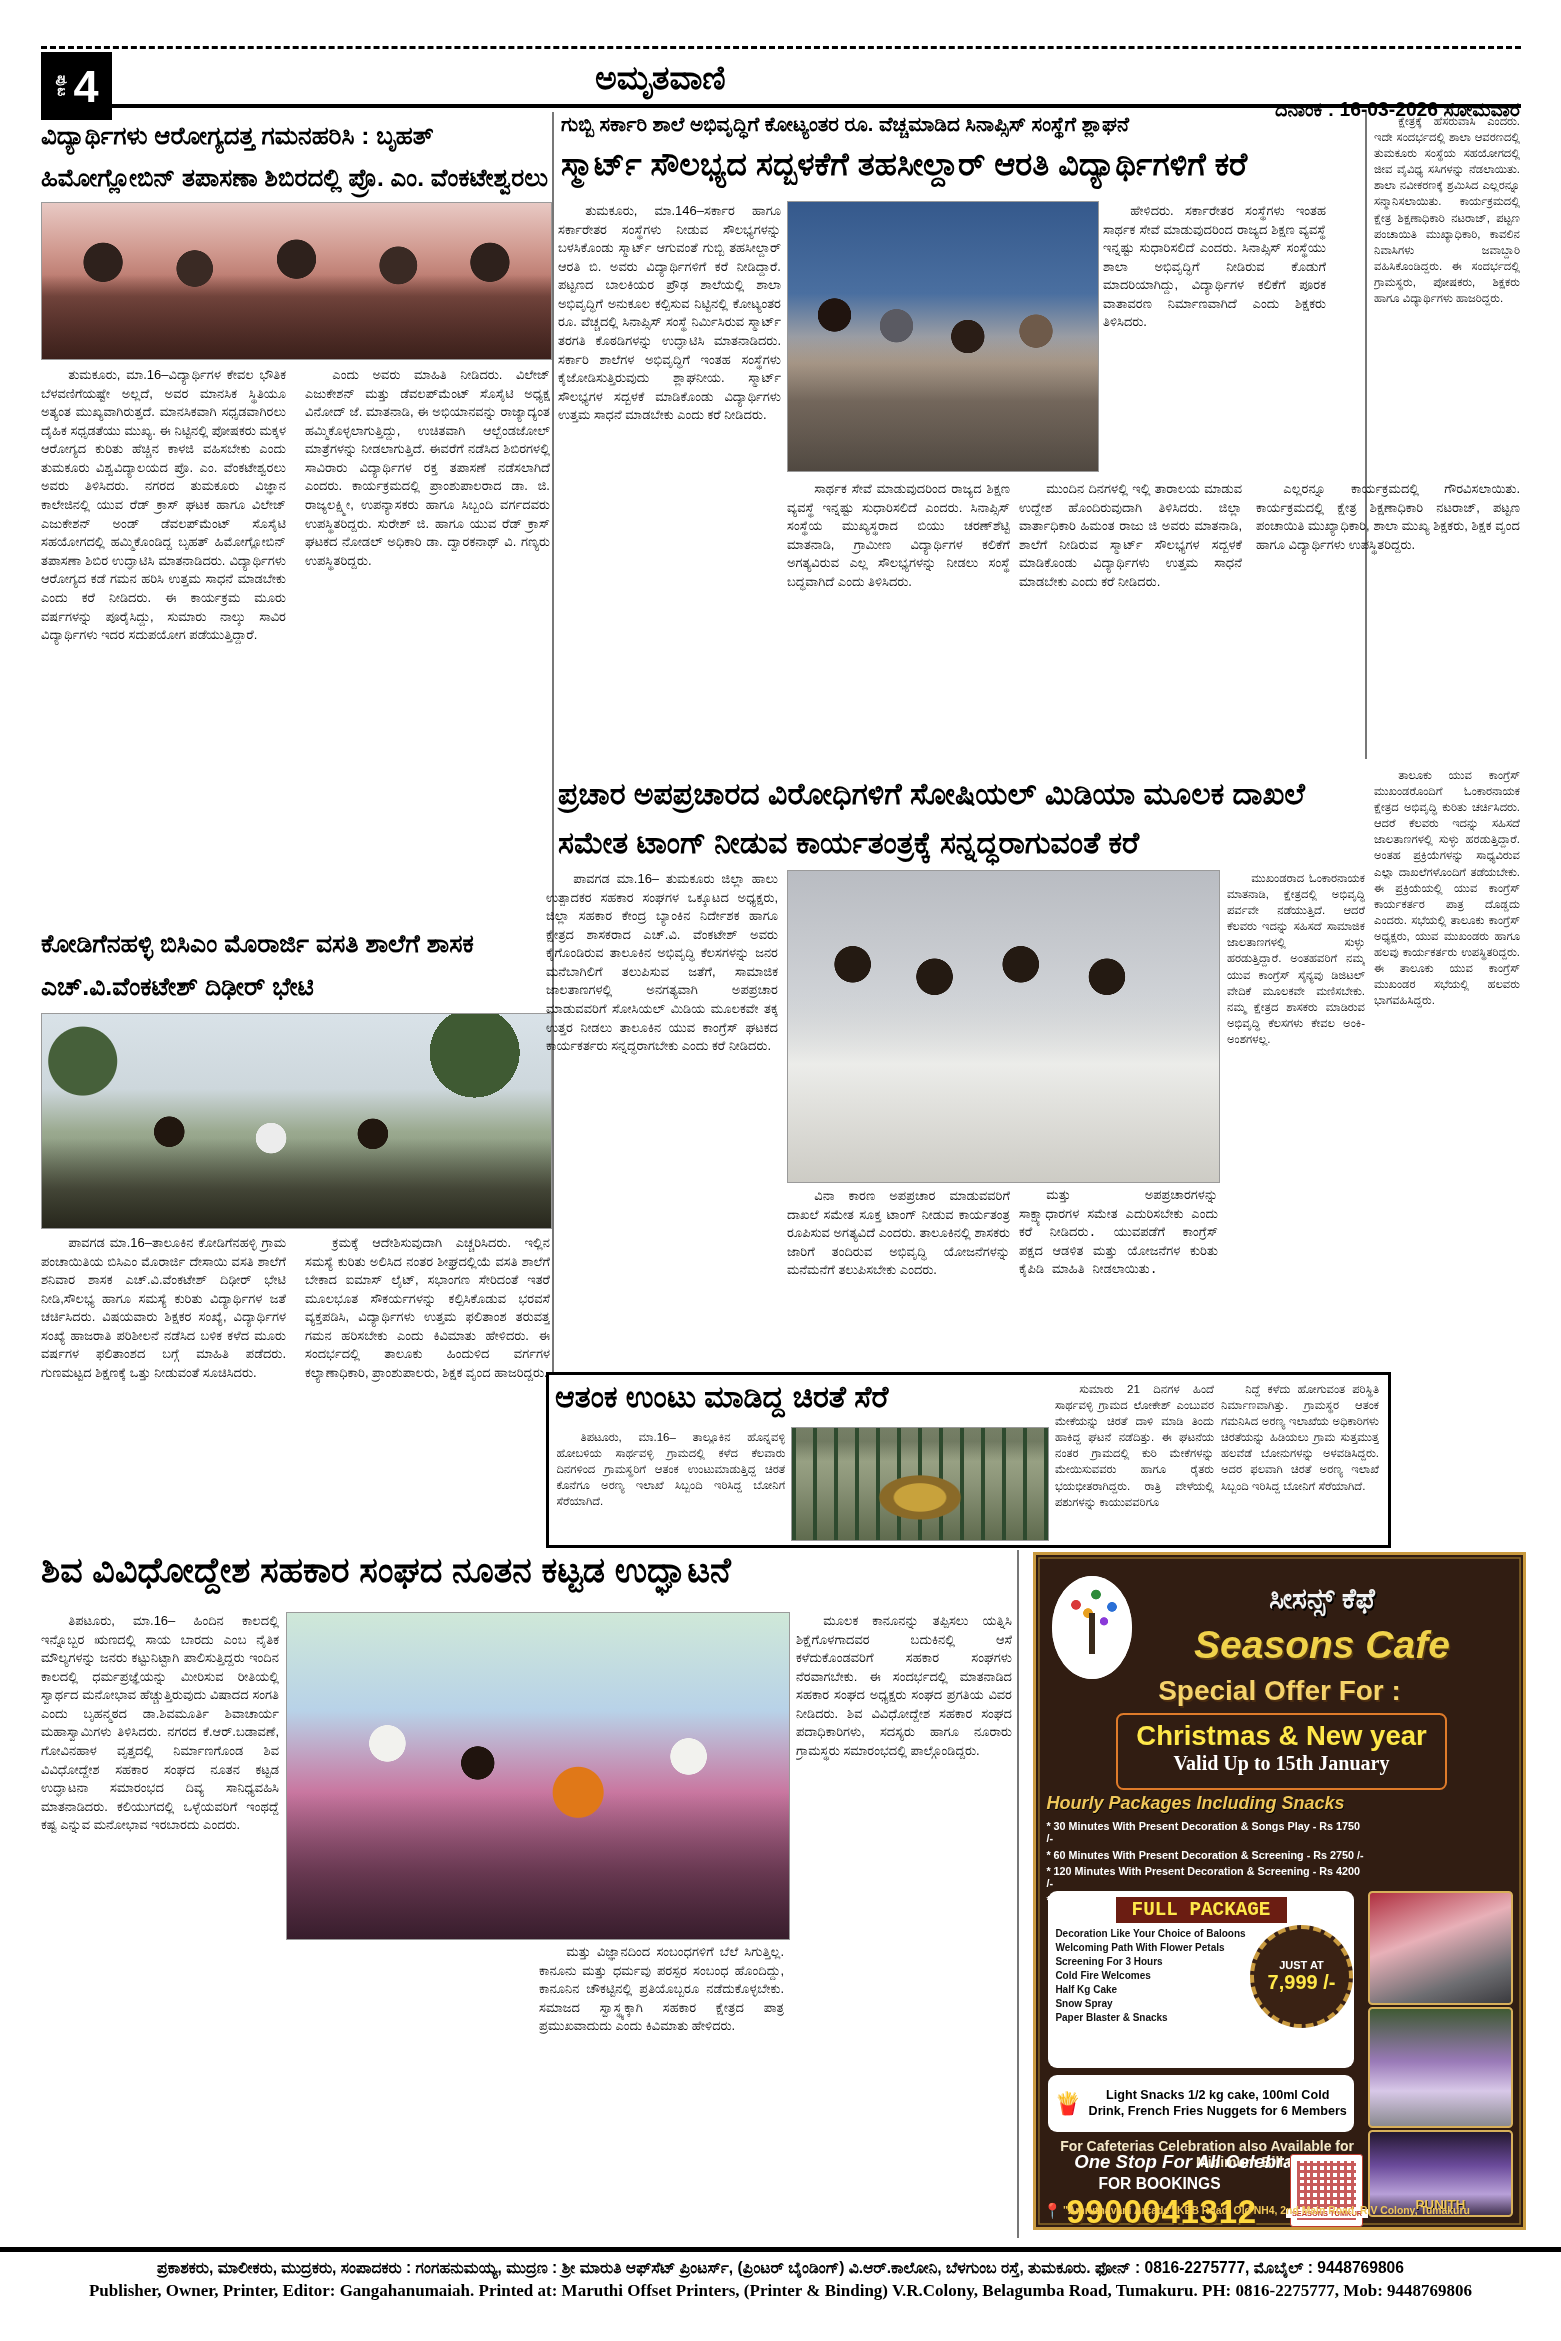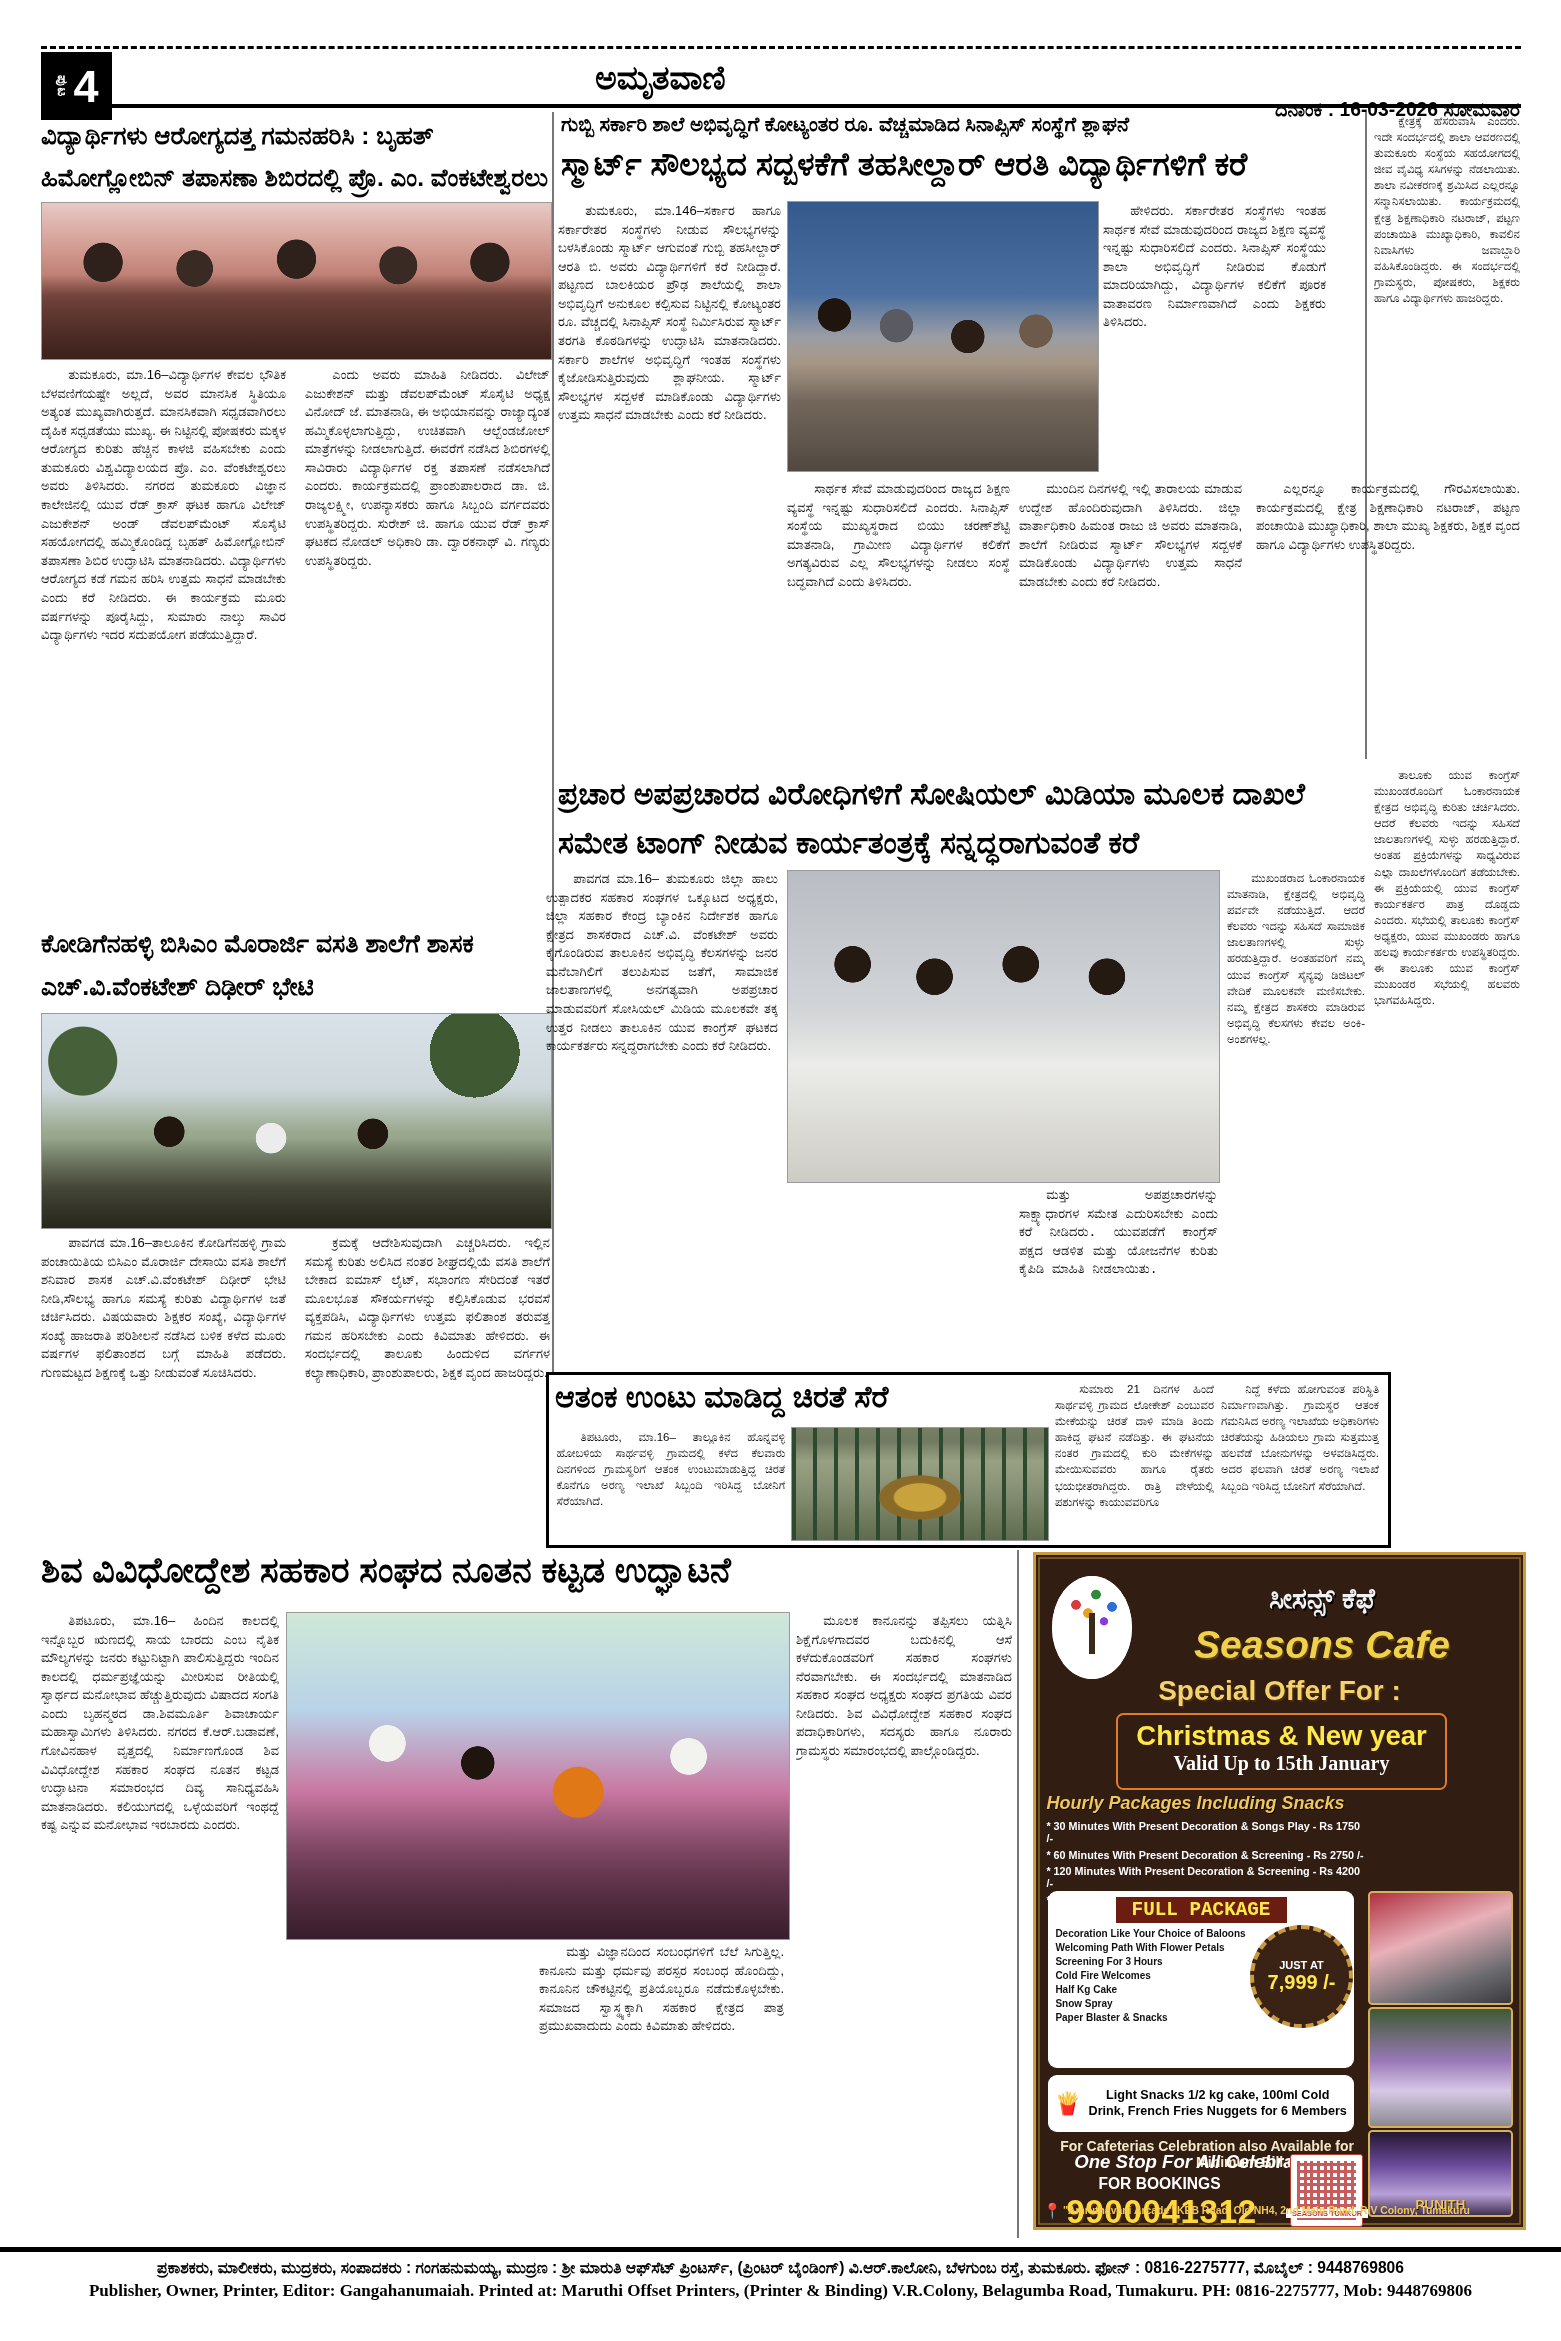--- a/index.html
+++ b/index.html
@@ -104,20 +104,21 @@
   <div class="abs photo ph-b" style="left:787px;top:201px;width:310px;height:269px;"></div>
   <div class="abs body" style="left:1103px;top:202px;width:223px;height:268px;">ಹೇಳಿದರು. ಸರ್ಕಾರೇತರ ಸಂಸ್ಥೆಗಳು ಇಂತಹ ಸಾರ್ಥಕ ಸೇವೆ ಮಾಡುವುದರಿಂದ ರಾಜ್ಯದ ಶಿಕ್ಷಣ ವ್ಯವಸ್ಥೆ ಇನ್ನಷ್ಟು ಸುಧಾರಿಸಲಿದೆ ಎಂದರು. ಸಿನಾಪ್ಸಿಸ್ ಸಂಸ್ಥೆಯು ಶಾಲಾ ಅಭಿವೃದ್ಧಿಗೆ ನೀಡಿರುವ ಕೊಡುಗೆ ಮಾದರಿಯಾಗಿದ್ದು, ವಿದ್ಯಾರ್ಥಿಗಳ ಕಲಿಕೆಗೆ ಪೂರಕ ವಾತಾವರಣ ನಿರ್ಮಾಣವಾಗಿದೆ ಎಂದು ಶಿಕ್ಷಕರು ತಿಳಿಸಿದರು.</div>
   <div class="abs body" style="left:787px;top:480px;width:223px;height:271px;">ಸಾರ್ಥಕ ಸೇವೆ ಮಾಡುವುದರಿಂದ ರಾಜ್ಯದ ಶಿಕ್ಷಣ ವ್ಯವಸ್ಥೆ ಇನ್ನಷ್ಟು ಸುಧಾರಿಸಲಿದೆ ಎಂದರು. ಸಿನಾಪ್ಸಿಸ್ ಸಂಸ್ಥೆಯ ಮುಖ್ಯಸ್ಥರಾದ ಬಿಯು ಚರಣ್‌ಶೆಟ್ಟಿ ಮಾತನಾಡಿ, ಗ್ರಾಮೀಣ ವಿದ್ಯಾರ್ಥಿಗಳ ಕಲಿಕೆಗೆ ಅಗತ್ಯವಿರುವ ಎಲ್ಲ ಸೌಲಭ್ಯಗಳನ್ನು ನೀಡಲು ಸಂಸ್ಥೆ ಬದ್ಧವಾಗಿದೆ ಎಂದು ತಿಳಿಸಿದರು.</div>
   <div class="abs body" style="left:1019px;top:480px;width:223px;height:271px;">ಮುಂದಿನ ದಿನಗಳಲ್ಲಿ ಇಲ್ಲಿ ತಾರಾಲಯ ಮಾಡುವ ಉದ್ದೇಶ ಹೊಂದಿರುವುದಾಗಿ ತಿಳಿಸಿದರು. ಜಿಲ್ಲಾ ವಾರ್ತಾಧಿಕಾರಿ ಹಿಮಂತ ರಾಜು ಜಿ ಅವರು ಮಾತನಾಡಿ, ಶಾಲೆಗೆ ನೀಡಿರುವ ಸ್ಮಾರ್ಟ್ ಸೌಲಭ್ಯಗಳ ಸದ್ಬಳಕೆ ಮಾಡಿಕೊಂಡು ವಿದ್ಯಾರ್ಥಿಗಳು ಉತ್ತಮ ಸಾಧನೆ ಮಾಡಬೇಕು ಎಂದು ಕರೆ ನೀಡಿದರು.</div>
   <div class="abs body" style="left:1256px;top:480px;width:264px;height:271px;">ಎಲ್ಲರನ್ನೂ ಕಾರ್ಯಕ್ರಮದಲ್ಲಿ ಗೌರವಿಸಲಾಯಿತು. ಕಾರ್ಯಕ್ರಮದಲ್ಲಿ ಕ್ಷೇತ್ರ ಶಿಕ್ಷಣಾಧಿಕಾರಿ ನಟರಾಜ್, ಪಟ್ಟಣ ಪಂಚಾಯಿತಿ ಮುಖ್ಯಾಧಿಕಾರಿ, ಶಾಲಾ ಮುಖ್ಯ ಶಿಕ್ಷಕರು, ಶಿಕ್ಷಕ ವೃಂದ ಹಾಗೂ ವಿದ್ಯಾರ್ಥಿಗಳು ಉಪಸ್ಥಿತರಿದ್ದರು.</div>
 
   <div class="abs hl" style="left:558px;top:770px;width:803px;font-size:30px;line-height:1.62;">ಪ್ರಚಾರ ಅಪಪ್ರಚಾರದ ವಿರೋಧಿಗಳಿಗೆ ಸೋಷಿಯಲ್ ಮಿಡಿಯಾ ಮೂಲಕ ದಾಖಲೆ ಸಮೇತ ಟಾಂಗ್ ನೀಡುವ ಕಾರ್ಯತಂತ್ರಕ್ಕೆ ಸನ್ನದ್ಧರಾಗುವಂತೆ ಕರೆ</div>
   <div class="abs body small" style="left:1374px;top:767px;width:146px;height:773px;">ತಾಲೂಕು ಯುವ ಕಾಂಗ್ರೆಸ್ ಮುಖಂಡರೊಂದಿಗೆ ಓಂಕಾರನಾಯಕ ಕ್ಷೇತ್ರದ ಅಭಿವೃದ್ಧಿ ಕುರಿತು ಚರ್ಚಿಸಿದರು. ಆದರೆ ಕೆಲವರು ಇದನ್ನು ಸಹಿಸದೆ ಜಾಲತಾಣಗಳಲ್ಲಿ ಸುಳ್ಳು ಹರಡುತ್ತಿದ್ದಾರೆ. ಅಂತಹ ಪ್ರಕ್ರಿಯೆಗಳನ್ನು ಸಾಧ್ಯವಿರುವ ಎಲ್ಲಾ ದಾಖಲೆಗಳೊಂದಿಗೆ ತಡೆಯಬೇಕು. ಈ ಪ್ರಕ್ರಿಯೆಯಲ್ಲಿ ಯುವ ಕಾಂಗ್ರೆಸ್ ಕಾರ್ಯಕರ್ತರ ಪಾತ್ರ ದೊಡ್ಡದು ಎಂದರು. ಸಭೆಯಲ್ಲಿ ತಾಲೂಕು ಕಾಂಗ್ರೆಸ್ ಅಧ್ಯಕ್ಷರು, ಯುವ ಮುಖಂಡರು ಹಾಗೂ ಹಲವು ಕಾರ್ಯಕರ್ತರು ಉಪಸ್ಥಿತರಿದ್ದರು. ಈ ತಾಲೂಕು ಯುವ ಕಾಂಗ್ರೆಸ್ ಮುಖಂಡರ ಸಭೆಯಲ್ಲಿ ಹಲವರು ಭಾಗವಹಿಸಿದ್ದರು.</div>
   <div class="abs body" style="left:546px;top:870px;width:232px;height:494px;">ಪಾವಗಡ ಮಾ.16– ತುಮಕೂರು ಜಿಲ್ಲಾ ಹಾಲು ಉತ್ಪಾದಕರ ಸಹಕಾರ ಸಂಘಗಳ ಒಕ್ಕೂಟದ ಅಧ್ಯಕ್ಷರು, ಜಿಲ್ಲಾ ಸಹಕಾರ ಕೇಂದ್ರ ಬ್ಯಾಂಕಿನ ನಿರ್ದೇಶಕ ಹಾಗೂ ಕ್ಷೇತ್ರದ ಶಾಸಕರಾದ ಎಚ್.ವಿ. ವೆಂಕಟೇಶ್ ಅವರು ಕೈಗೊಂಡಿರುವ ತಾಲೂಕಿನ ಅಭಿವೃದ್ಧಿ ಕೆಲಸಗಳನ್ನು ಜನರ ಮನೆಬಾಗಿಲಿಗೆ ತಲುಪಿಸುವ ಜತೆಗೆ, ಸಾಮಾಜಿಕ ಜಾಲತಾಣಗಳಲ್ಲಿ ಅನಗತ್ಯವಾಗಿ ಅಪಪ್ರಚಾರ ಮಾಡುವವರಿಗೆ ಸೋಸಿಯಲ್ ಮಿಡಿಯ ಮೂಲಕವೇ ತಕ್ಕ ಉತ್ತರ ನೀಡಲು ತಾಲೂಕಿನ ಯುವ ಕಾಂಗ್ರೆಸ್ ಘಟಕದ ಕಾರ್ಯಕರ್ತರು ಸನ್ನದ್ಧರಾಗಬೇಕು ಎಂದು ಕರೆ ನೀಡಿದರು.</div>
   <div class="abs photo ph-d" style="left:787px;top:870px;width:431px;height:311px;"></div>
+  <div class="abs body" style="left:787px;top:1187px;width:223px;height:178px;">ವಿನಾ ಕಾರಣ ಅಪಪ್ರಚಾರ ಮಾಡುವವರಿಗೆ ದಾಖಲೆ ಸಮೇತ ಸೂಕ್ತ ಟಾಂಗ್ ನೀಡುವ ಕಾರ್ಯತಂತ್ರ ರೂಪಿಸುವ ಅಗತ್ಯವಿದೆ ಎಂದರು. ತಾಲೂಕಿನಲ್ಲಿ ಶಾಸಕರು ಜಾರಿಗೆ ತಂದಿರುವ ಅಭಿವೃದ್ಧಿ ಯೋಜನೆಗಳನ್ನು ಮನೆಮನೆಗೆ ತಲುಪಿಸಬೇಕು ಎಂದರು.</div>
   <div class="abs body" style="left:1019px;top:1187px;width:199px;height:178px;font-family:Liberation Mono, monospace;">ಮತ್ತು ಅಪಪ್ರಚಾರಗಳನ್ನು ಸಾಕ್ಷ್ಯಾಧಾರಗಳ ಸಮೇತ ಎದುರಿಸಬೇಕು ಎಂದು ಕರೆ ನೀಡಿದರು. ಯುವಪಡೆಗೆ ಕಾಂಗ್ರೆಸ್ ಪಕ್ಷದ ಆಡಳಿತ ಮತ್ತು ಯೋಜನೆಗಳ ಕುರಿತು ಕೈಪಿಡಿ ಮಾಹಿತಿ ನೀಡಲಾಯಿತು.</div>
   <div class="abs body small" style="left:1227px;top:870px;width:138px;height:494px;">ಮುಖಂಡರಾದ ಓಂಕಾರನಾಯಕ ಮಾತನಾಡಿ, ಕ್ಷೇತ್ರದಲ್ಲಿ ಅಭಿವೃದ್ಧಿ ಪರ್ವವೇ ನಡೆಯುತ್ತಿದೆ. ಆದರೆ ಕೆಲವರು ಇದನ್ನು ಸಹಿಸದೆ ಸಾಮಾಜಿಕ ಜಾಲತಾಣಗಳಲ್ಲಿ ಸುಳ್ಳು ಹರಡುತ್ತಿದ್ದಾರೆ. ಅಂತಹವರಿಗೆ ನಮ್ಮ ಯುವ ಕಾಂಗ್ರೆಸ್ ಸೈನ್ಯವು ಡಿಜಿಟಲ್ ವೇದಿಕೆ ಮೂಲಕವೇ ಮಣಿಸಬೇಕು. ನಮ್ಮ ಕ್ಷೇತ್ರದ ಶಾಸಕರು ಮಾಡಿರುವ ಅಭಿವೃದ್ಧಿ ಕೆಲಸಗಳು ಕೇವಲ ಅಂಕಿ-ಅಂಶಗಳಲ್ಲ.</div>
 
   <div class="abs" style="left:546px;top:1372px;width:839px;height:170px;border:3px solid #000;background:#fff;">
     <div class="abs hl" style="left:6px;top:4.5px;width:491px;font-size:30px;">ಆತಂಕ ಉಂಟು ಮಾಡಿದ್ದ ಚಿರತೆ ಸೆರೆ</div>
     <div class="abs body small" style="left:7.4px;top:54px;width:229px;height:110px;">ತಿಪಟೂರು, ಮಾ.16– ತಾಲ್ಲೂಕಿನ ಹೊನ್ನವಳ್ಳಿ ಹೋಬಳಿಯ ಸಾರ್ಥವಳ್ಳಿ ಗ್ರಾಮದಲ್ಲಿ ಕಳೆದ ಕೆಲವಾರು ದಿನಗಳಿಂದ ಗ್ರಾಮಸ್ಥರಿಗೆ ಆತಂಕ ಉಂಟುಮಾಡುತ್ತಿದ್ದ ಚಿರತೆ ಕೊನೆಗೂ ಅರಣ್ಯ ಇಲಾಖೆ ಸಿಬ್ಬಂದಿ ಇರಿಸಿದ್ದ ಬೋನಿಗೆ ಸೆರೆಯಾಗಿದೆ.</div>
     <div class="abs photo ph-e" style="left:242px;top:52px;width:256px;height:112px;"></div>
     <div class="abs body small" style="left:506px;top:6px;width:159px;height:158px;">ಸುಮಾರು 21 ದಿನಗಳ ಹಿಂದೆ ಸಾರ್ಥವಳ್ಳಿ ಗ್ರಾಮದ ಲೋಕೇಶ್ ಎಂಬುವರ ಮೇಕೆಯನ್ನು ಚಿರತೆ ದಾಳಿ ಮಾಡಿ ತಿಂದು ಹಾಕಿದ್ದ ಘಟನೆ ನಡೆದಿತ್ತು. ಈ ಘಟನೆಯ ನಂತರ ಗ್ರಾಮದಲ್ಲಿ ಕುರಿ ಮೇಕೆಗಳನ್ನು ಮೇಯಿಸುವವರು ಹಾಗೂ ರೈತರು ಭಯಭೀತರಾಗಿದ್ದರು. ರಾತ್ರಿ ವೇಳೆಯಲ್ಲಿ ಪಶುಗಳನ್ನು ಕಾಯುವವರಿಗೂ</div>
     <div class="abs body small" style="left:672px;top:6px;width:158px;height:158px;">ನಿದ್ದೆ ಕಳೆದು ಹೋಗುವಂತ ಪರಿಸ್ಥಿತಿ ನಿರ್ಮಾಣವಾಗಿತ್ತು. ಗ್ರಾಮಸ್ಥರ ಆತಂಕ ಗಮನಿಸಿದ ಅರಣ್ಯ ಇಲಾಖೆಯ ಅಧಿಕಾರಿಗಳು ಚಿರತೆಯನ್ನು ಹಿಡಿಯಲು ಗ್ರಾಮ ಸುತ್ತಮುತ್ತ ಹಲವೆಡೆ ಬೋನುಗಳನ್ನು ಅಳವಡಿಸಿದ್ದರು. ಅದರ ಫಲವಾಗಿ ಚಿರತೆ ಅರಣ್ಯ ಇಲಾಖೆ ಸಿಬ್ಬಂದಿ ಇರಿಸಿದ್ದ ಬೋನಿಗೆ ಸೆರೆಯಾಗಿದೆ.</div>
   </div>

